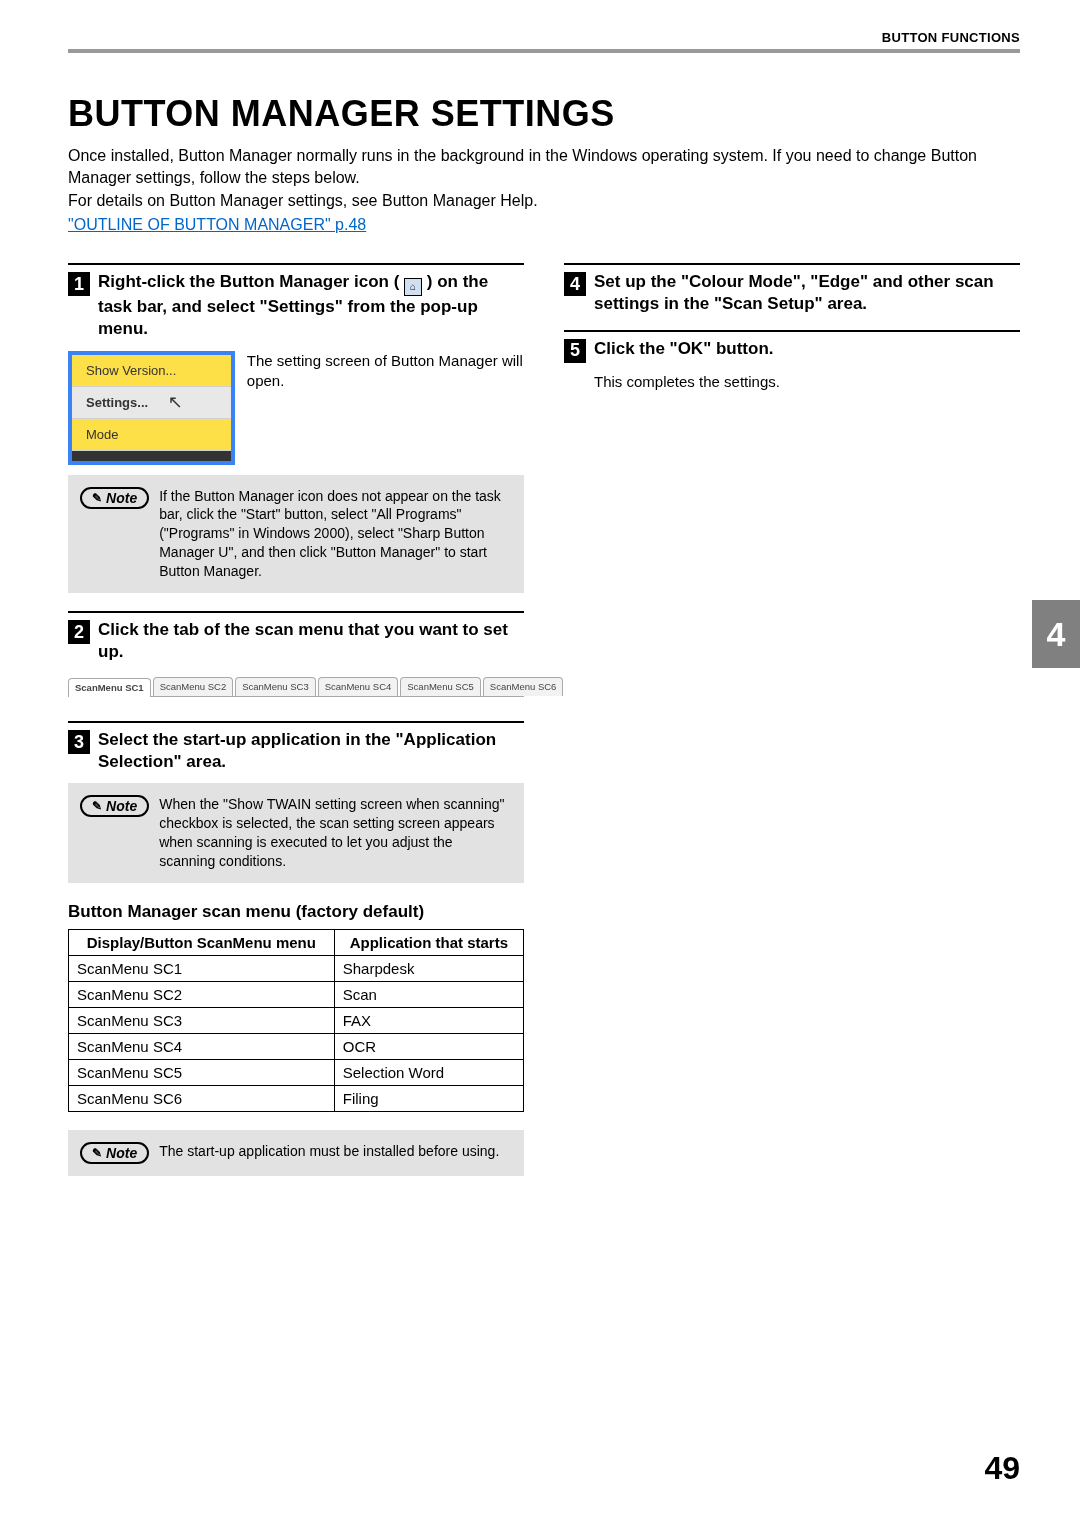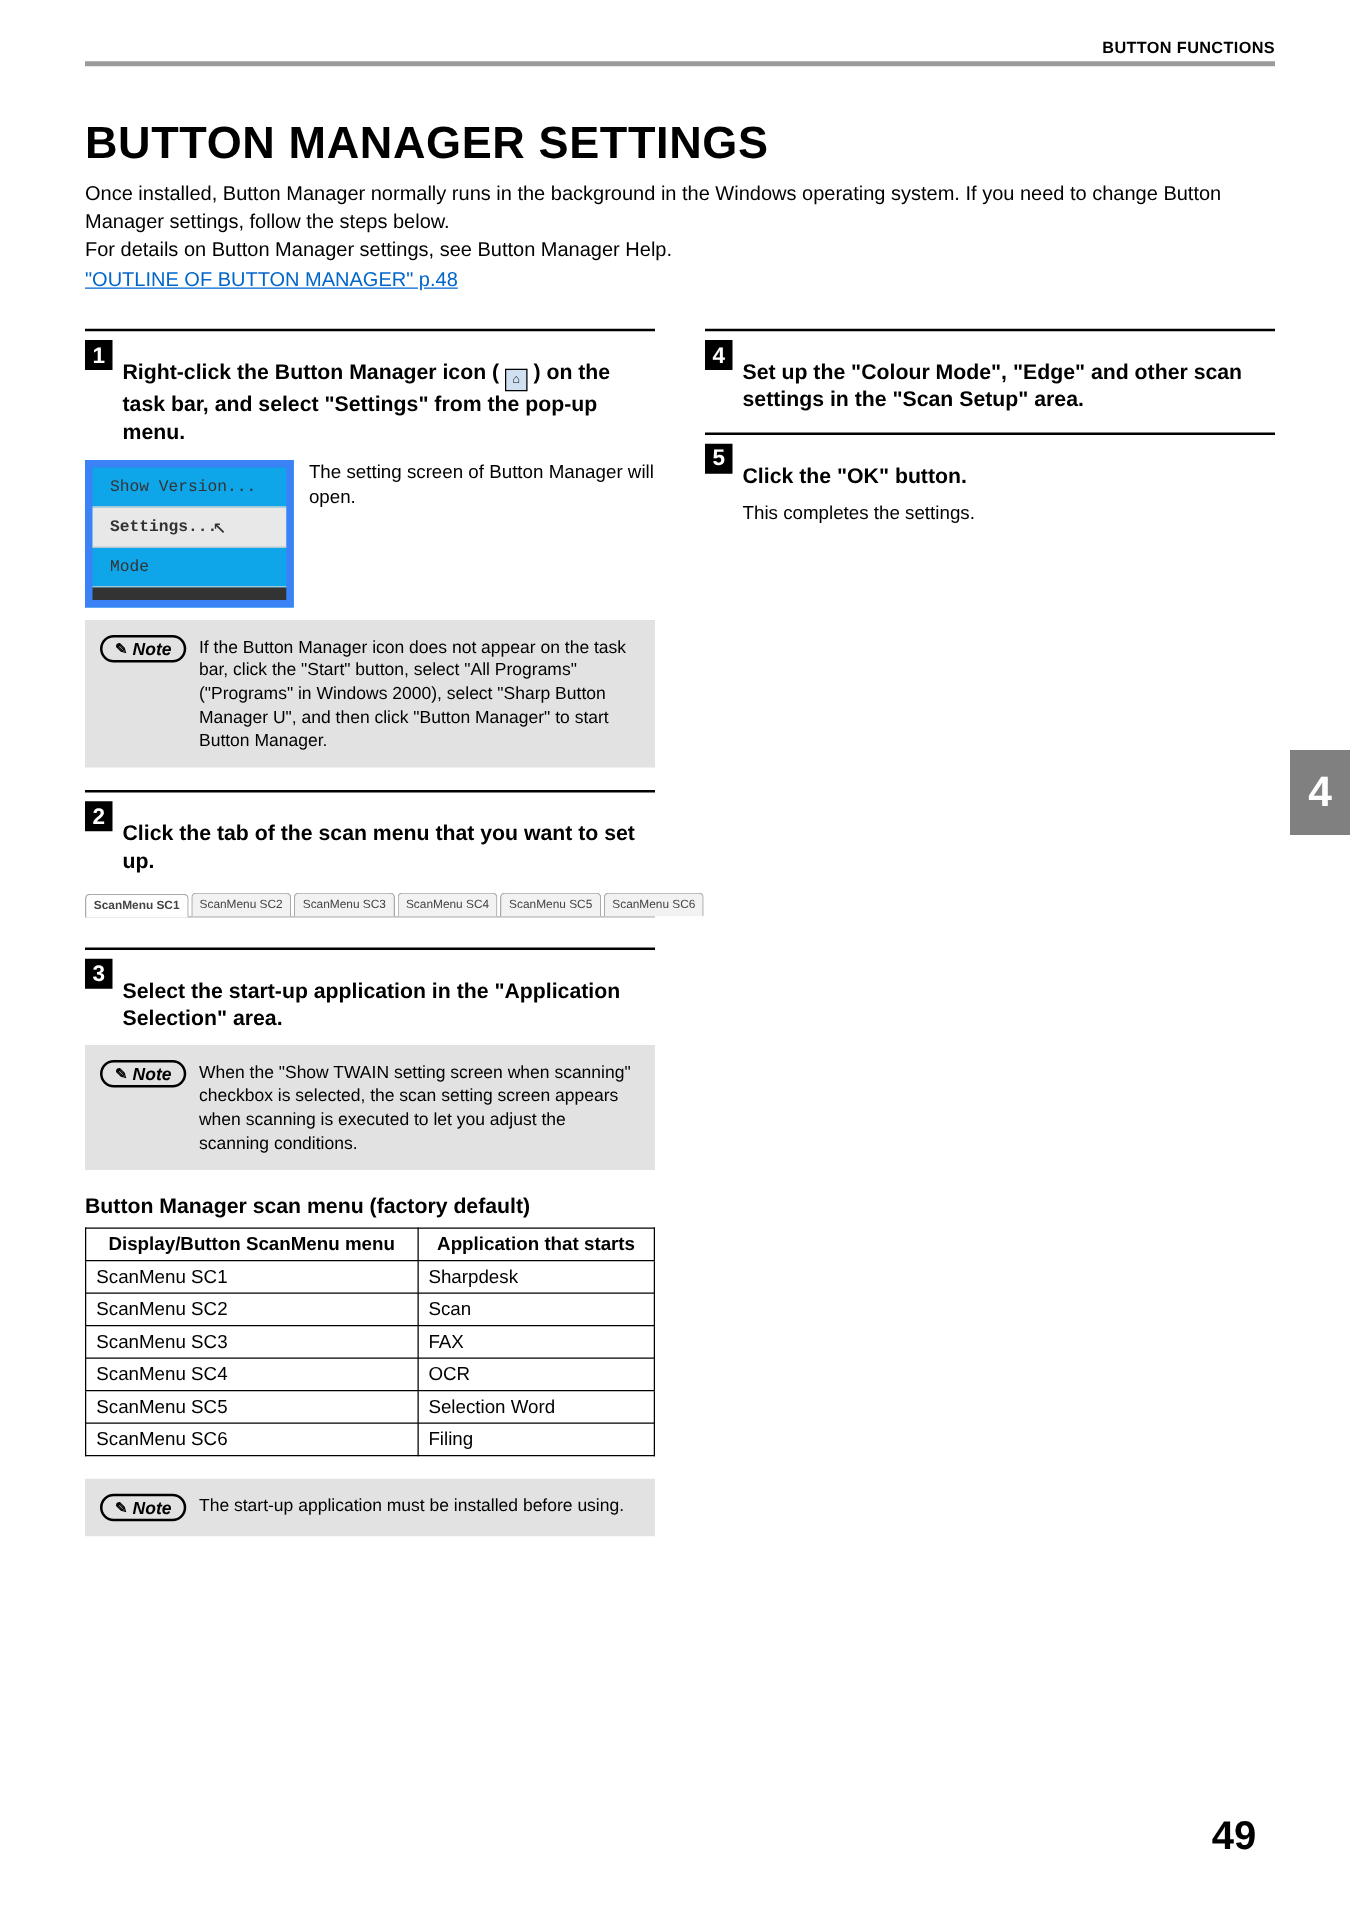--- a/index.html
+++ b/index.html
@@ -71,34 +71,33 @@
     display: flex;
     align-items: center;
     justify-content: center;
     flex: 0 0 auto;
     margin-top: 1px;
   }
   .step-title {
     font-weight: bold;
     font-size: 17px;
     line-height: 1.3;
-    margin-top: 16px;
   }
   .step-body-row {
     display: flex;
     gap: 12px;
     align-items: flex-start;
     margin-bottom: 10px;
   }
   .menu-shot {
     width: 190px;
-    background: #0ea5e9;
-    border: 6px solid #3b82f6;
+    background: #fde047;
+    border: 4px solid #3b82f6;
     font-size: 13px;
-    font-family: Liberation Mono, monospace;
+    font-family: Liberation Sans, sans-serif;
     color: #333;
     position: relative;
   }
   .menu-shot .mrow {
     padding: 8px 14px;
     border-bottom: 1px solid #d0d0d0;
   }
   .menu-shot .mrow.sel {
     background: #e8e8e8;
     font-weight: bold;
@@ -206,21 +205,21 @@
     background: #808080;
     color: #fff;
     font-size: 34px;
     font-weight: bold;
     display: flex;
     align-items: center;
     justify-content: center;
   }
   .pg-num {
     position: absolute;
-    right: 75px;
+    right: 60px;
     bottom: 40px;
     font-size: 32px;
     font-weight: bold;
   }
   .inline-icon {
     display:inline-block;
     width:18px; height:18px;
     border:1px solid #000;
     background:#d0e0f0;
     vertical-align:-3px;

